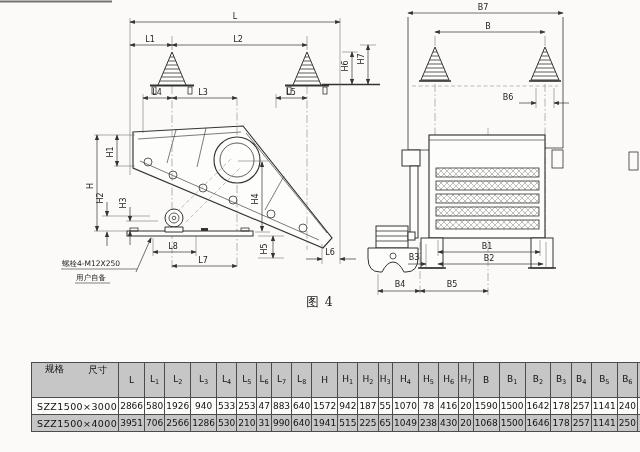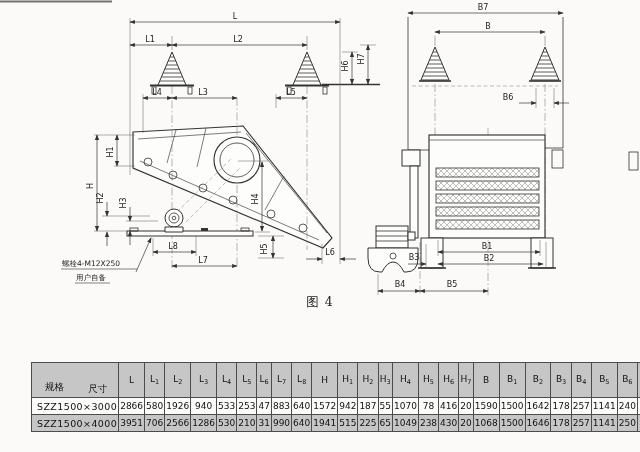--- a/index.html
+++ b/index.html
@@ -19,22 +19,22 @@
            gap:20px;font-family:"DejaVu Serif","Liberation Serif",serif;font-size:12.5px;
            color:#1d1d1d;letter-spacing:1px;}
   #tablewrap{position:absolute;top:362px;left:31px;}
   table.spec{border-collapse:collapse;width:588px;table-layout:auto;
              font-size:9px;color:#111;background:#fbfbfa;}
   table.spec th,table.spec td{border:1px solid #4c4c4c;text-align:center;padding:0 1px;height:16px;font-weight:normal;}
   table.spec thead th{height:34px;background:#c6c6c6;}
   th.corner{width:92px;position:relative;background:
     linear-gradient(to bottom right,rgba(0,0,0,0) calc(50% - .6px),#4c4c4c calc(50% - .6px),
     #4c4c4c calc(50% + .6px),rgba(0,0,0,0) calc(50% + .6px)),#c6c6c6;font-size:9.5px;}
-  th.corner .c-top{position:absolute;top:20px;right:11px;}
-  th.corner .c-bot{position:absolute;bottom:3px;left:13px;}
+  th.corner .c-top{position:absolute;top:1px;right:11px;}
+  th.corner .c-bot{position:absolute;bottom:21px;left:13px;}
   table.spec sub{font-size:6.5px;vertical-align:-2px;}
   table.spec tbody tr.row-even{background:#fbfbfa;}
   table.spec tbody tr.row-odd{background:#c6c6c6;}
   table.spec td.model{text-align:center;padding-left:5px;font-size:9.5px;letter-spacing:.4px;white-space:nowrap;}
 </style>
 </head>
 <body>
 
 <div id="page">
 

